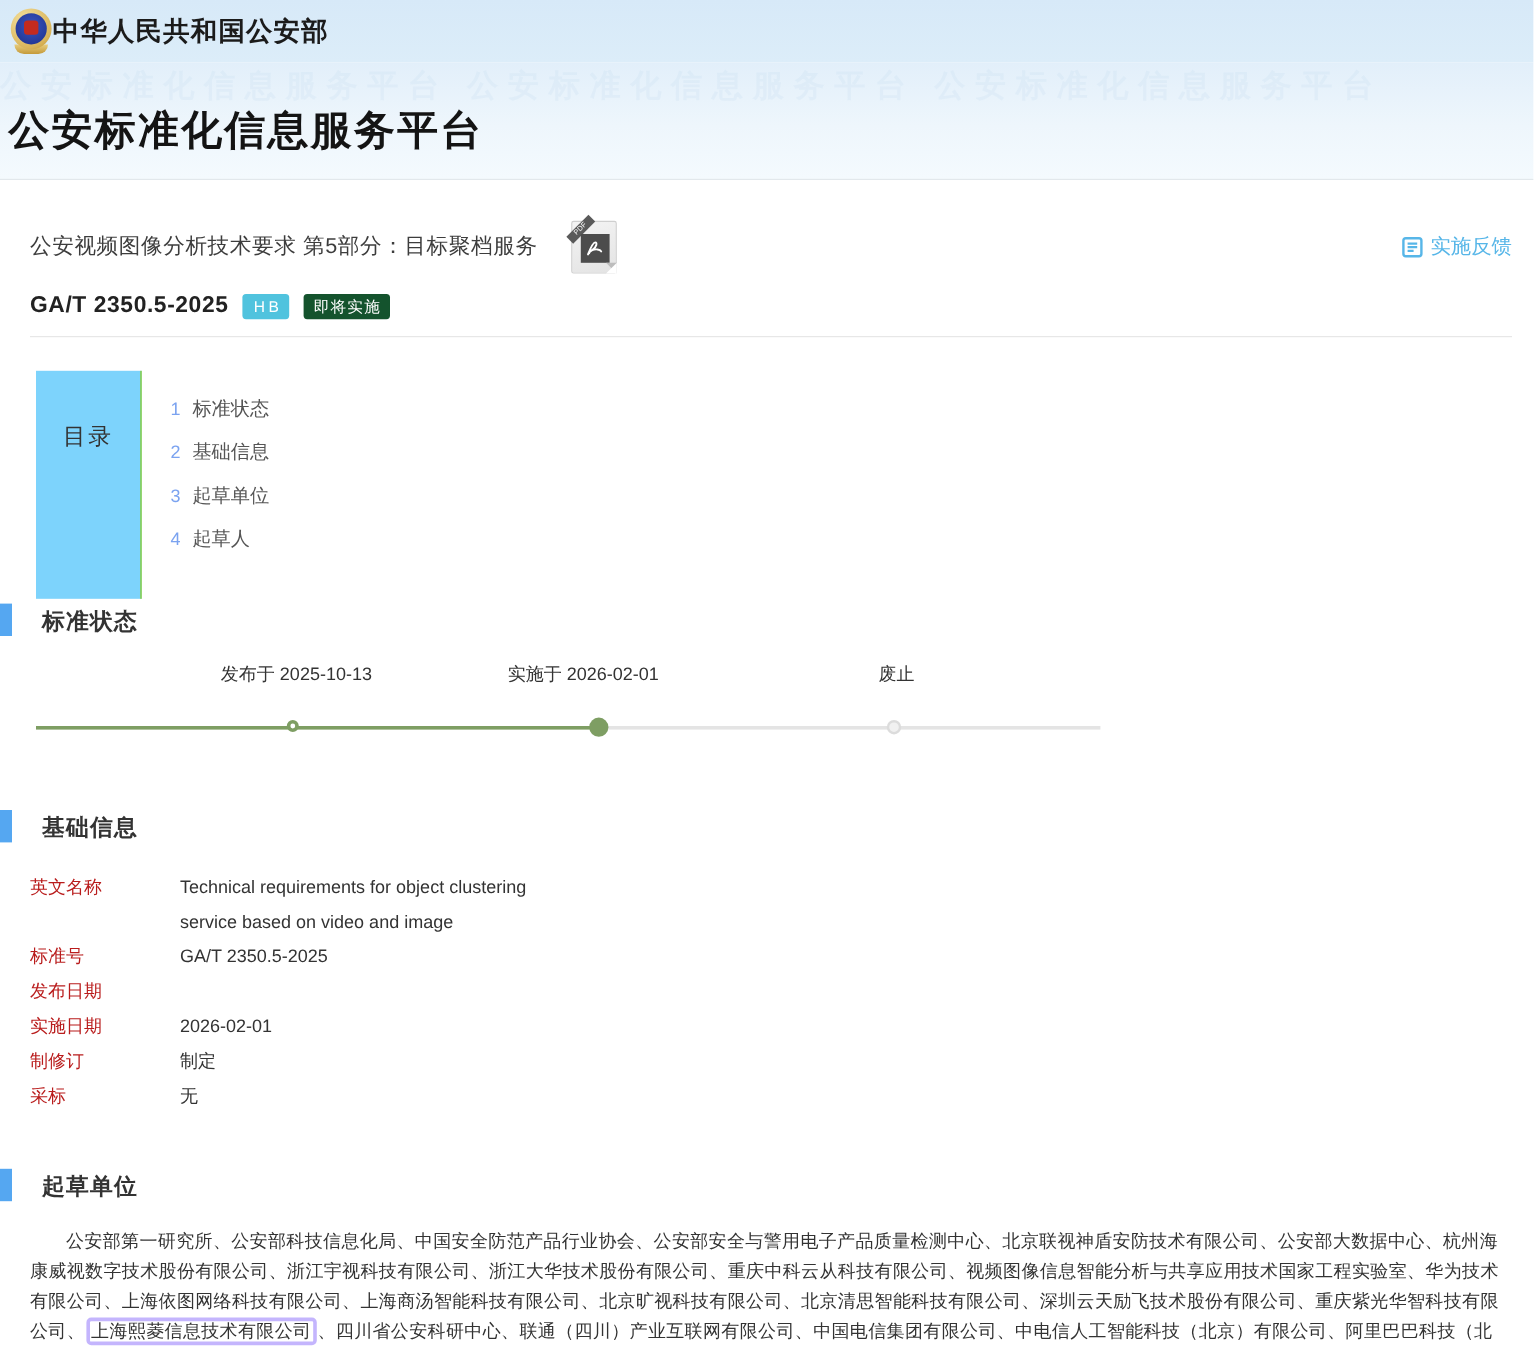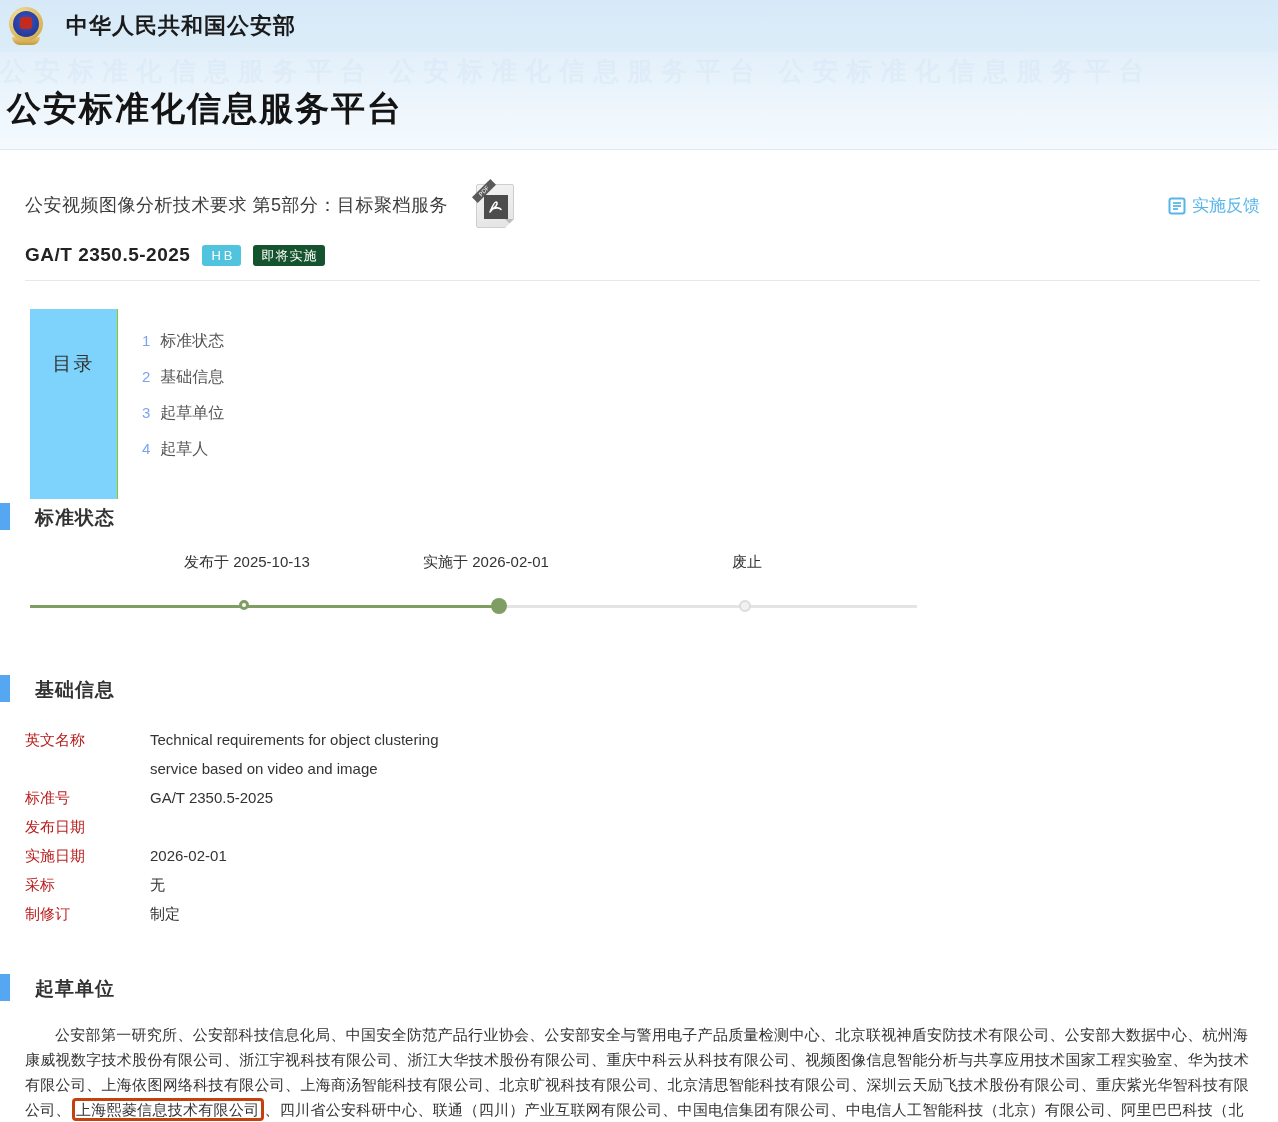--- a/index.html
+++ b/index.html
@@ -11,21 +11,21 @@
     display:flex; align-items:center; padding-left:8px; }
   .emblem { width:36px; height:38px; position:relative; flex:0 0 auto; }
   .emblem .gold { position:absolute; left:1px; top:0; width:34px; height:34px; border-radius:50%;
     background:radial-gradient(circle at 35% 30%, #f5e2a0, #d9b45a 70%, #b98f2e); }
   .emblem .blue { position:absolute; left:5px; top:4px; width:26px; height:26px; border-radius:50%;
     background:radial-gradient(circle at 50% 40%, #3a55c0, #1d2f8a); }
   .emblem .red { position:absolute; left:12px; top:10px; width:12px; height:12px; border-radius:3px;
     background:#c42b1f; }
   .emblem .wing { position:absolute; left:4px; bottom:0; width:28px; height:8px; border-radius:0 0 14px 14px;
     background:linear-gradient(180deg,#e8cd7d,#c49a3a); }
-  .org-name { margin-left:22px; font-size:22px; font-weight:bold; color:#1b1b1b; letter-spacing:1px; }
+  .org-name { font-size:22px; font-weight:bold; color:#1b1b1b; letter-spacing:1px; }
 
   
   .header-band { height:98px; background:linear-gradient(180deg,#e2effa 0%,#eef6fc 55%,#f4fafe 100%);
     position:relative; overflow:hidden; border-bottom:1px solid #e2e8ec; }
   .watermark { position:absolute; left:0; top:2px; width:1278px; font-size:26px; font-weight:bold;
     color:#9cc2e0; opacity:.10; white-space:nowrap; letter-spacing:8px; }
   .site-title { position:absolute; left:7px; top:34px; font-size:34px; font-weight:bold; color:#141414;
     letter-spacing:2px; }
   .main-nav { position:absolute; left:485px; top:46px; display:flex; align-items:flex-start; }
   .nav-item { position:relative; margin-right:36px; font-size:17px; color:#2b2b2b; cursor:pointer;
@@ -98,21 +98,21 @@
   .info-row { display:flex; font-size:15px; line-height:29px; }
   .info-label { color:#b91c1c; flex:0 0 125px; }
   .info-value { color:#333; }
   .info-col-left .info-value { width:312px; }
   .link-blue { color:#3f8ff5; text-decoration:none; cursor:pointer; }
 
   
   .sec-draft { margin-top:48px; }
   .draft-text { margin-top:20px; font-size:15px; color:#333; line-height:25px; text-indent:2em;
     letter-spacing:.3px; }
-  .hl-box { border:3px solid #c2410c; border-radius:4px; padding:0 1px; margin:12px 1px; text-indent:0;
+  .hl-box { border:3px solid #c4b5fd; border-radius:4px; padding:0 1px; margin:12px 1px; text-indent:0;
     display:inline; }
 </style>
 </head>
 <body>
 
 <div class="topbar">
   <div class="emblem">
     <div class="wing"></div>
       <div class="gold"></div>
       <div class="blue"></div>
@@ -210,26 +210,26 @@
           <div class="info-value">GA/T 2350.5-2025</div>
         </div>
         <div class="info-row">
           <div class="info-label">发布日期</div>
         </div>
         <div class="info-row">
           <div class="info-label">实施日期</div>
           <div class="info-value">2026-02-01</div>
         </div>
         <div class="info-row">
+          <div class="info-label">制修订</div>
+          <div class="info-value">制定</div>
+        </div>
+        <div class="info-row">
           <div class="info-label">采标</div>
           <div class="info-value">无</div>
-        </div>
-        <div class="info-row">
-          <div class="info-label">制修订</div>
-          <div class="info-value">制定</div>
         </div>
       </div>
     </div>
   </section>
 
   <section class="sec-draft">
     <h3 class="sec-head">起草单位</h3>
     <p class="draft-text">
       <span>公安部第一研究所、公安部科技信息化局、中国安全防范产品行业协会、公安部安全与警用电子产品质量检测中心、北京联视神盾安防技术有限公司、公安部大数据中心、杭州海康威视数字技术股份有限公司、浙江宇视科技有限公司、浙江大华技术股份有限公司、重庆中科云从科技有限公司、视频图像信息智能分析与共享应用技术国家工程实验室、华为技术有限公司、上海依图网络科技有限公司、上海商汤智能科技有限公司、北京旷视科技有限公司、北京清思智能科技有限公司、深圳云天励飞技术股份有限公司、重庆紫光华智科技有限公司、</span><span class="hl-box">上海熙菱信息技术有限公司</span><span>、四川省公安科研中心、联通（四川）产业互联网有限公司、中国电信集团有限公司、中电信人工智能科技（北京）有限公司、阿里巴巴科技（北京）有限公司、北京欣博电子科技有限公司</span>
     </p>

